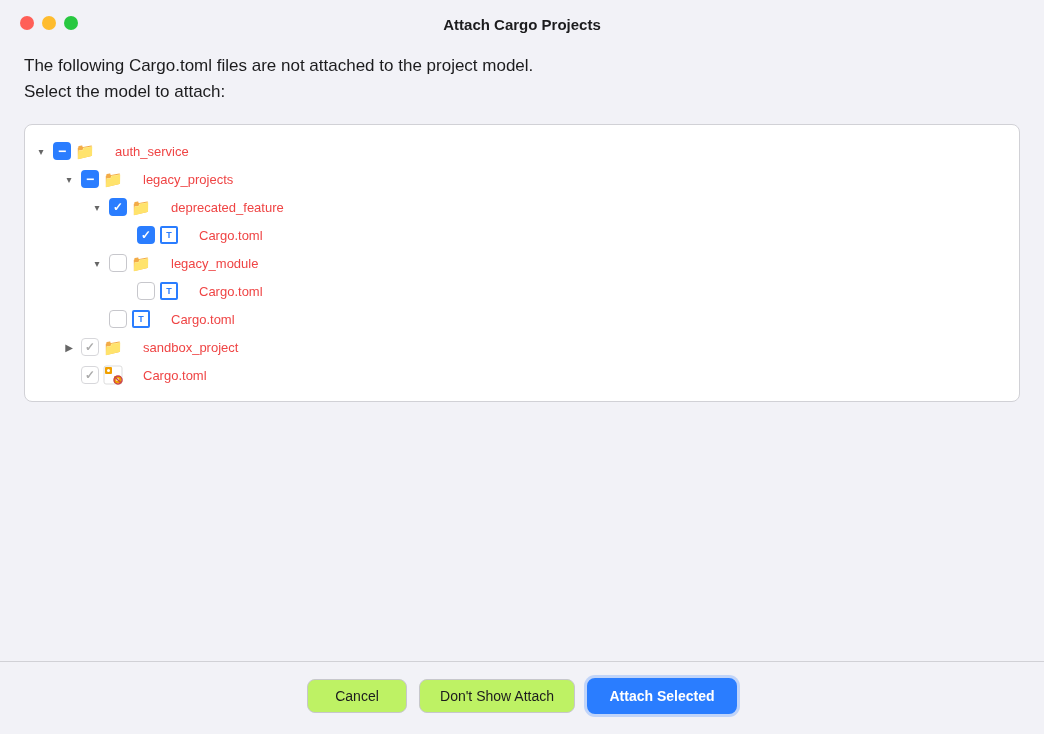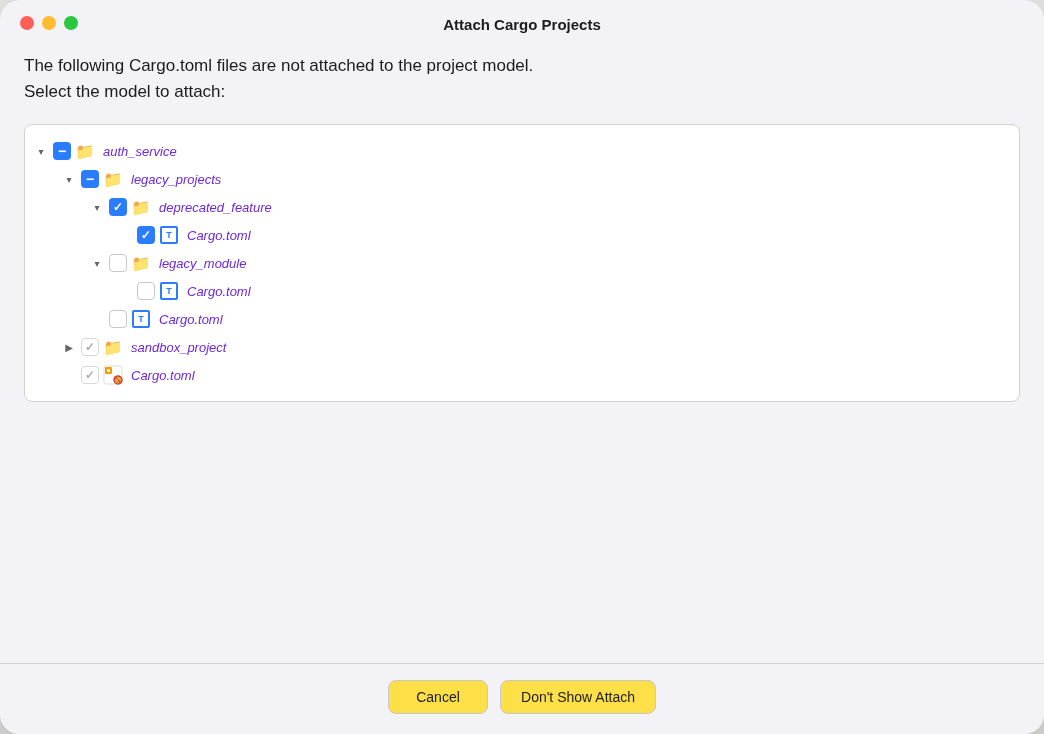--- a/index.html
+++ b/index.html
@@ -14,21 +14,21 @@
       align-items: center;
       justify-content: center;
       min-height: 100vh;
       font-family: -apple-system, BlinkMacSystemFont, "SF Pro Text", "Helvetica Neue", Arial, sans-serif;
     }
 
     .dialog {
       width: 1044px;
       height: 734px;
       background: #f2f2f7;
-      border-radius: 20px;
+      border-radius: 0;
       box-shadow: 0 20px 60px rgba(0,0,0,0.3);
       display: flex;
       flex-direction: column;
       position: relative;
       overflow: hidden;
     }
 
     .title-bar {
       display: flex;
       align-items: center;
@@ -197,43 +197,42 @@
       align-items: center;
       justify-content: center;
       font-size: 9px;
       font-weight: 700;
       color: #2a7dff;
       background: white;
     }
 
     .item-label {
       font-size: 13px;
-      color: #6d28d9;
-      margin-left: 4px;
-      font-style: italic;
+      color: #ef4444;
+      margin-left: 16px;
     }
 
     .dialog-footer {
       padding: 16px 24px 20px;
       display: flex;
       align-items: center;
       justify-content: center;
       gap: 12px;
       border-top: 1px solid #d1d1d6;
       background: #f2f2f7;
     }
 
     .btn {
       padding: 8px 20px;
       border-radius: 8px;
       font-size: 14px;
       font-weight: 500;
       cursor: pointer;
       border: 1.5px solid #c7c7cc;
-      background: #fde047;
+      background: #bef264;
       color: #1c1c1e;
       min-width: 100px;
       text-align: center;
     }
 
     .btn-primary {
       background: #2a7dff;
       color: white;
       border: 2px solid #2a7dff;
       font-weight: 600;
@@ -344,15 +343,16 @@
         </div>
         <span class="item-label">Cargo.toml</span>
       </div>
 
     </div>
   </div>
 
   <div class="dialog-footer">
     <button class="btn">Cancel</button>
     <button class="btn">Don't Show Attach</button>
+    <button class="btn btn-primary">Attach Selected</button>
   </div>
 
 </div>
 
 </body></html>

